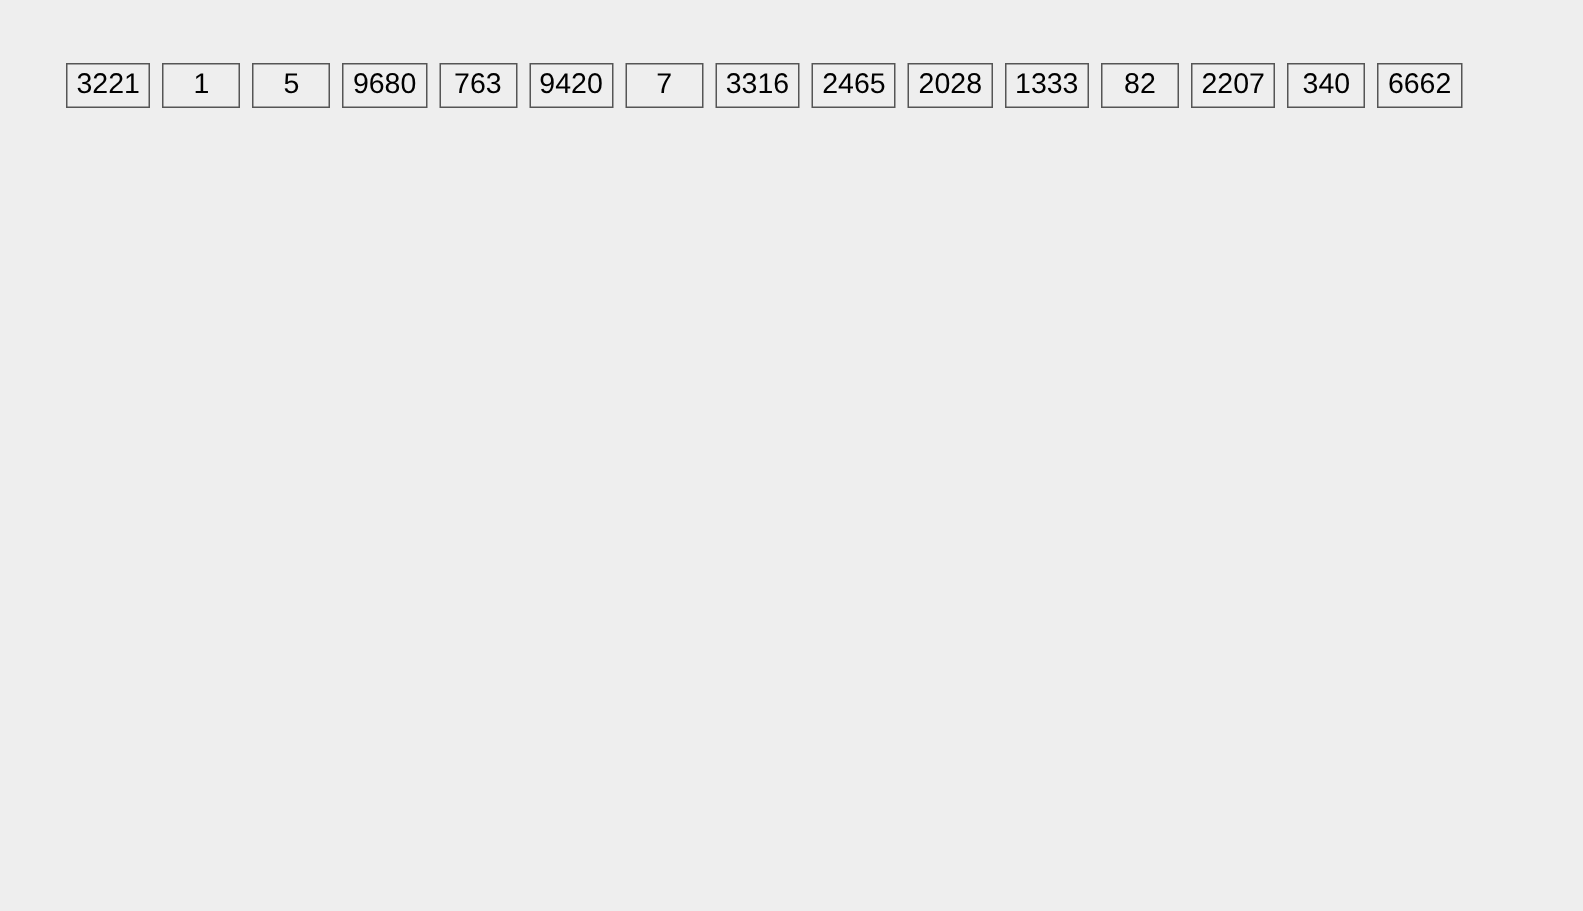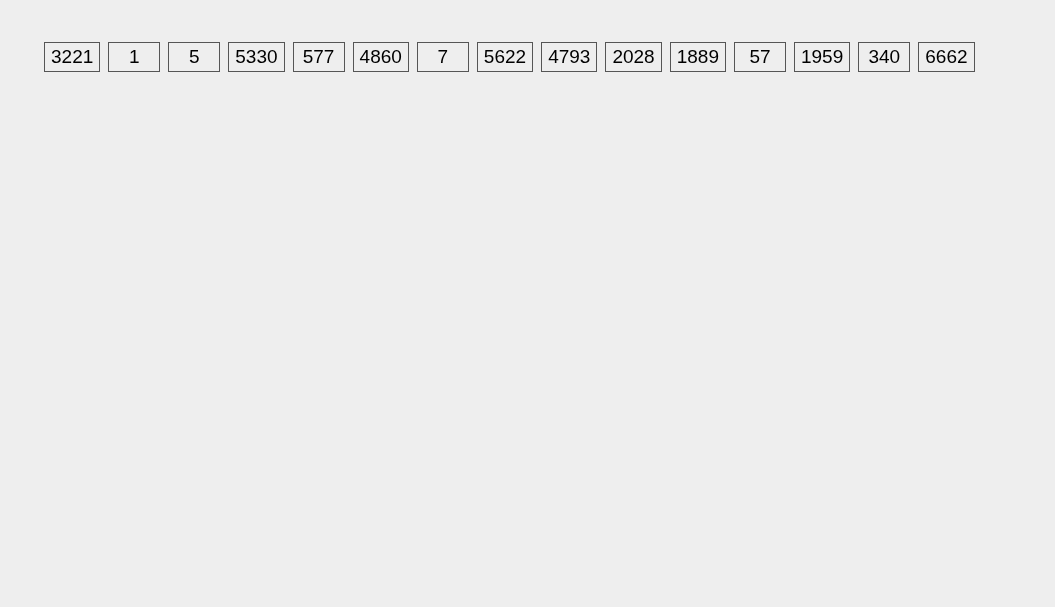--- a/index.html
+++ b/index.html
@@ -34,25 +34,25 @@
       padding: 0 6px;
     }
   </style>
 </head>
 <body>
 
 <div class="container">
   <div class="number-box">3221</div>
   <div class="number-box">1</div>
   <div class="number-box">5</div>
-  <div class="number-box">5330</div>
-  <div class="number-box">577</div>
-  <div class="number-box">4860</div>
+  <div class="number-box">9680</div>
+  <div class="number-box">763</div>
+  <div class="number-box">9420</div>
   <div class="number-box">7</div>
-  <div class="number-box">5622</div>
-  <div class="number-box">4793</div>
+  <div class="number-box">3316</div>
+  <div class="number-box">2465</div>
   <div class="number-box">2028</div>
-  <div class="number-box">1889</div>
-  <div class="number-box">57</div>
-  <div class="number-box">1959</div>
+  <div class="number-box">1333</div>
+  <div class="number-box">82</div>
+  <div class="number-box">2207</div>
   <div class="number-box">340</div>
   <div class="number-box">6662</div>
 </div>
 
 </body></html>

